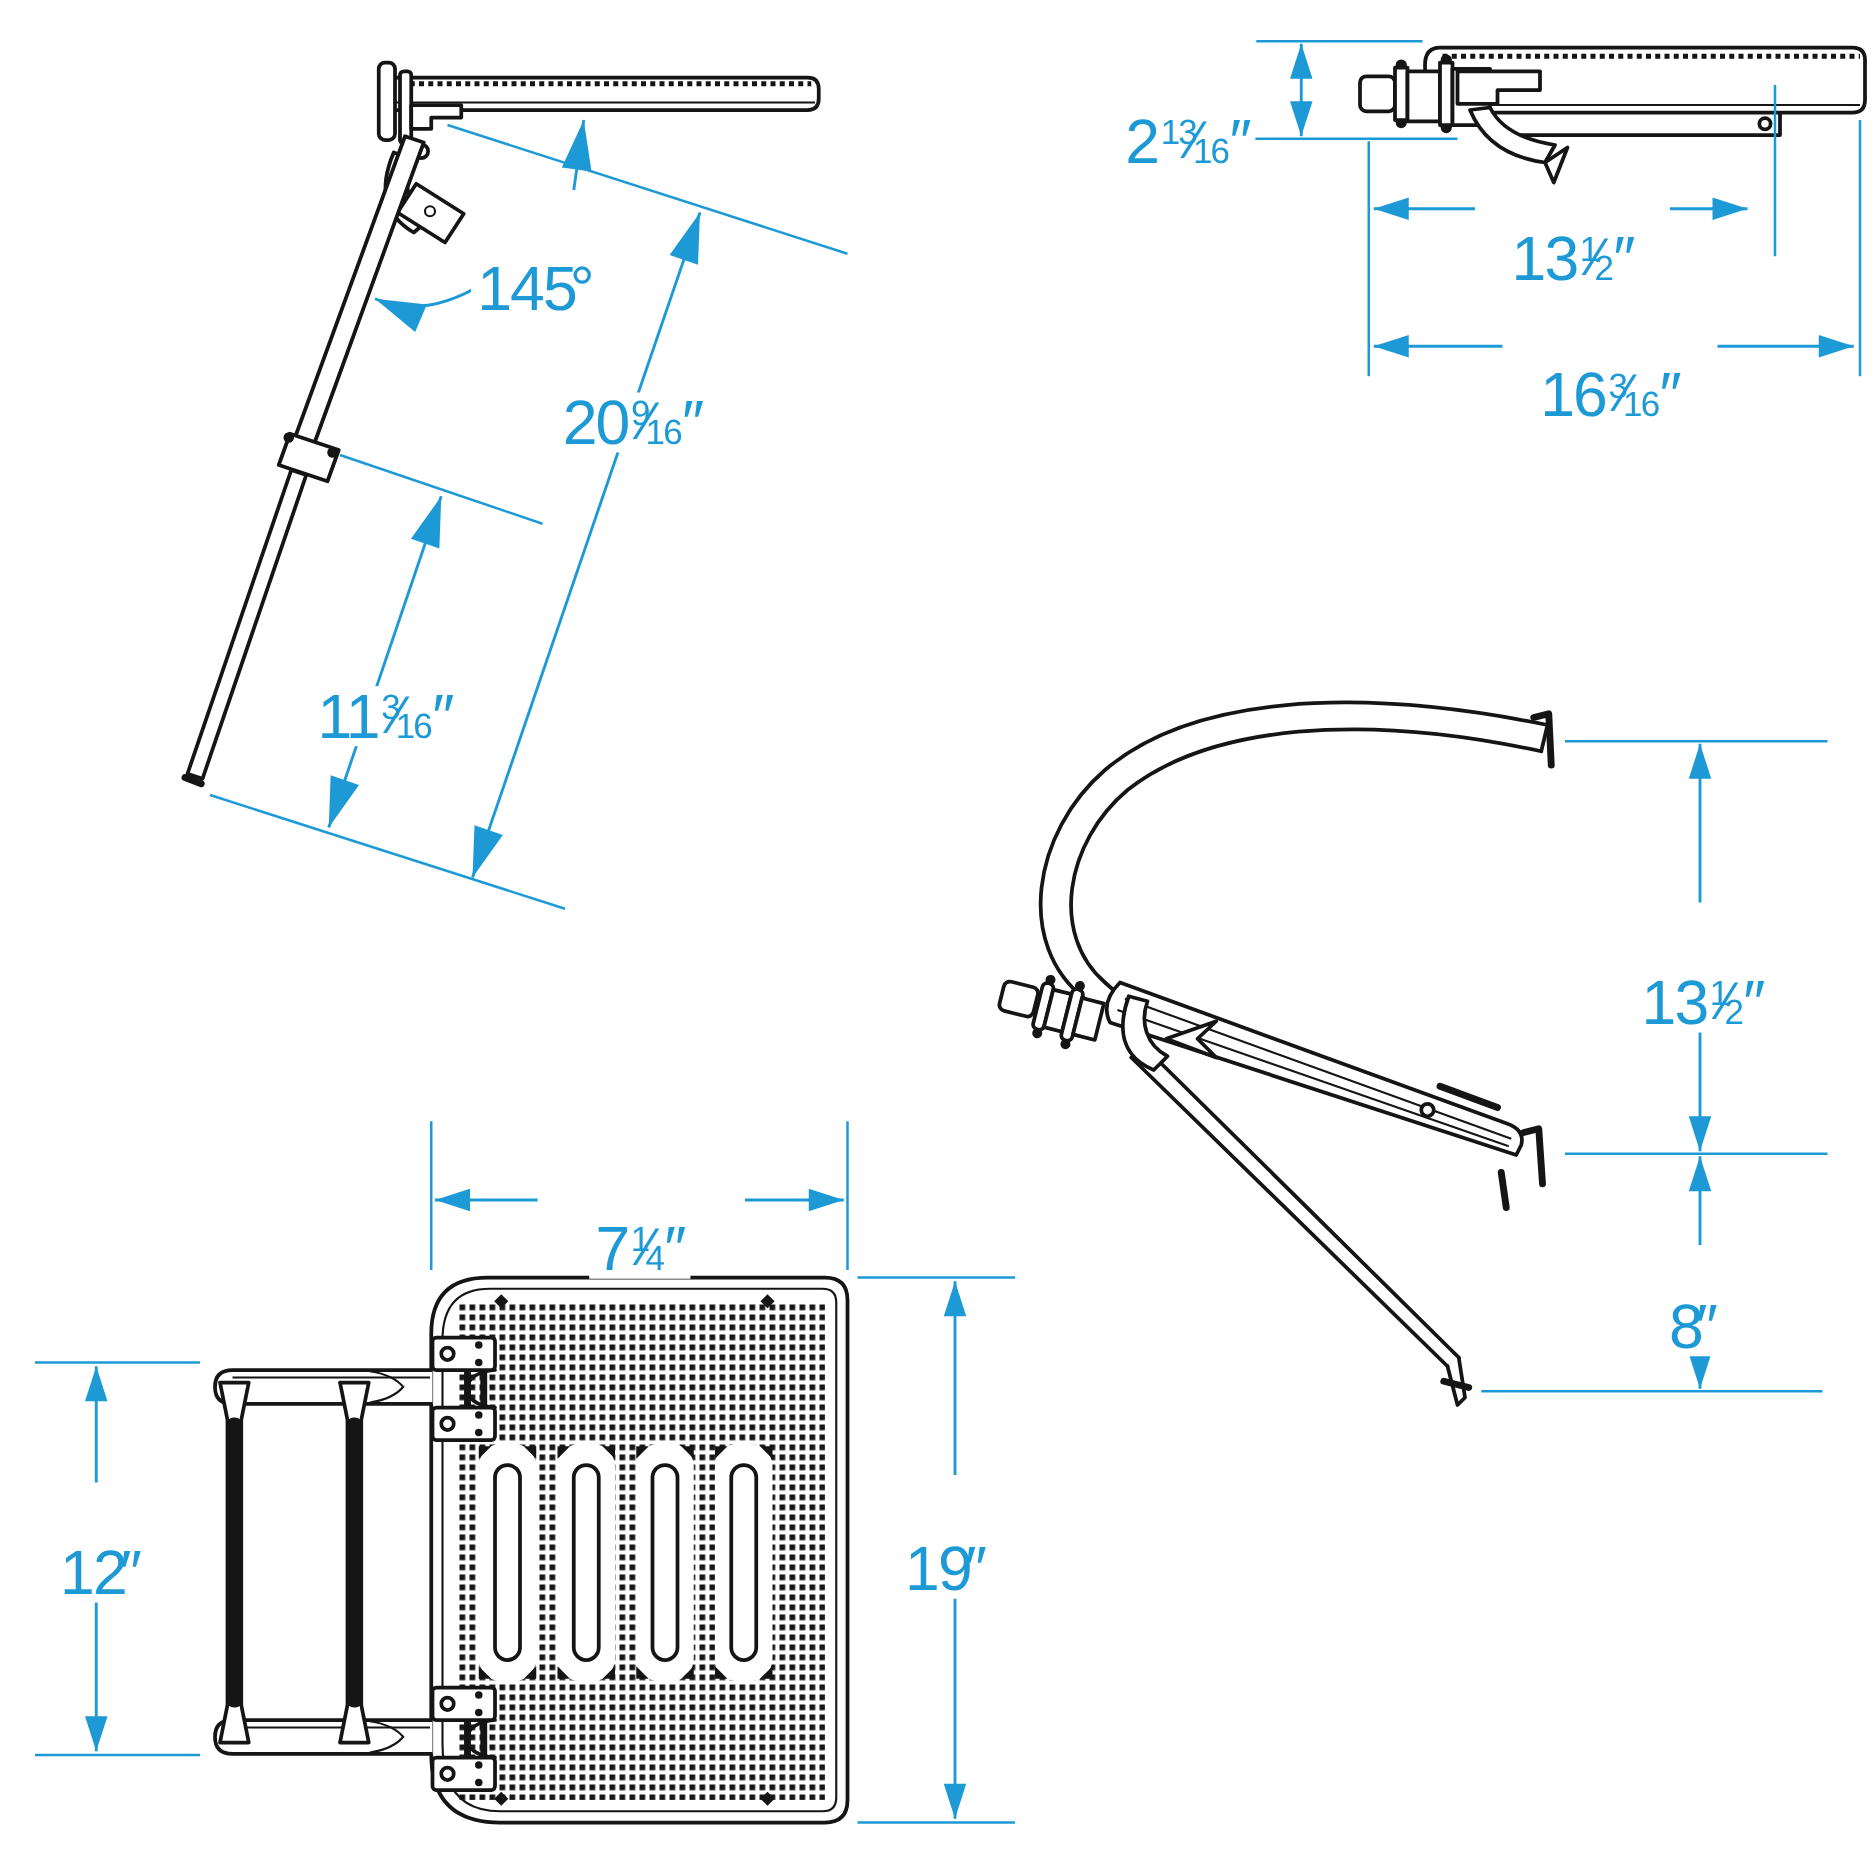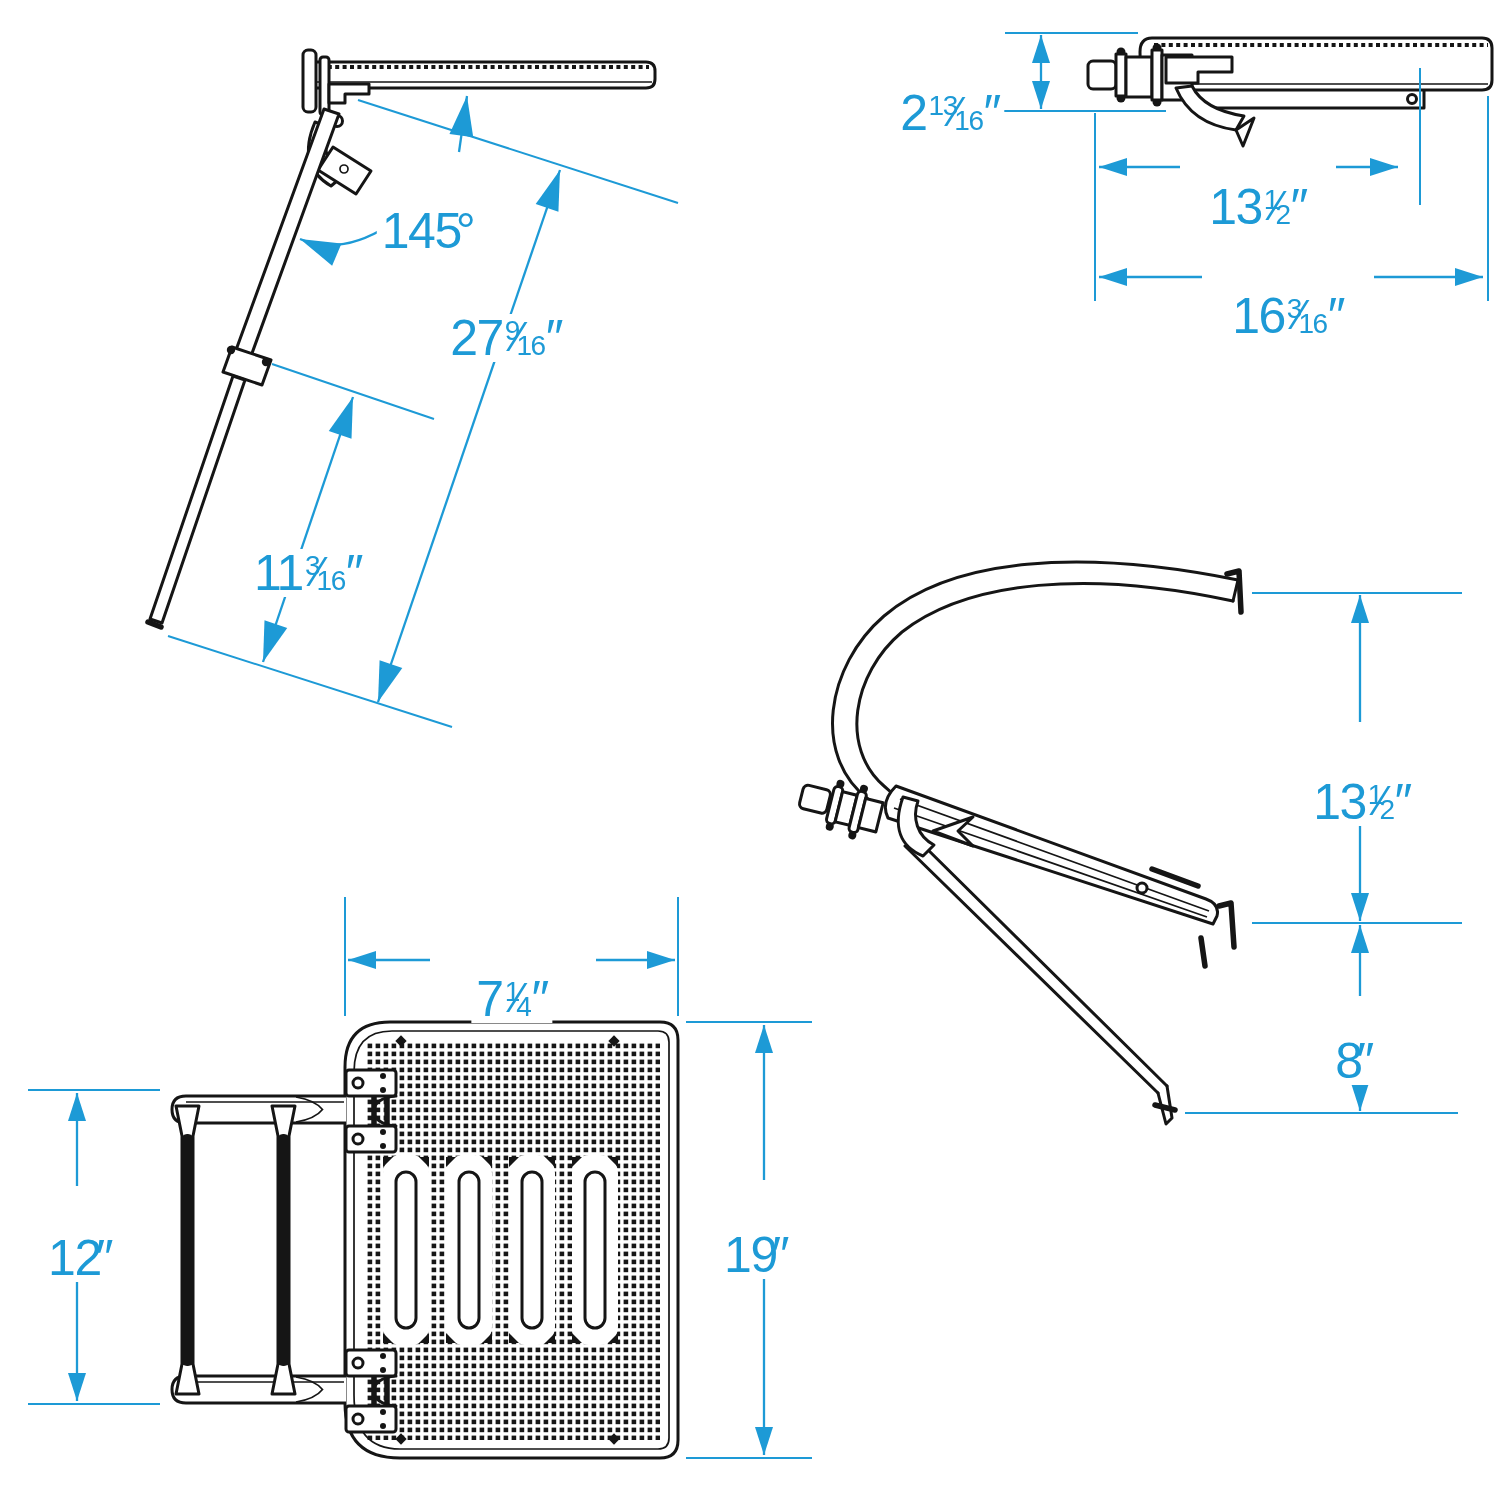--- a/index.html
+++ b/index.html
@@ -252,21 +252,21 @@
     <line class="x" x1="28" y1="1404" x2="160" y2="1404"></line>
     <line class="d" marker-end="url(#ah)" x1="77" y1="1186" x2="77" y2="1093"></line>
     <line class="d" marker-end="url(#ah)" x1="77" y1="1252" x2="77" y2="1401"></line>
   </g>
 </svg>
 
   <div class="dim-label" style="left:428px; top:191px;">
     <span class="whole">145</span><span class="fnum"></span><span class="fslash"></span><span class="fden"></span><span class="unit">°</span>
   </div>
   <div class="dim-label" style="left:506px; top:298px;">
-    <span class="whole">27</span><span class="fnum">9</span><span class="fslash">⁄</span><span class="fden">16</span><span class="unit">″</span>
+    <span class="whole">20</span><span class="fnum">9</span><span class="fslash">⁄</span><span class="fden">16</span><span class="unit">″</span>
   </div>
   <div class="dim-label" style="left:308px; top:533px;">
     <span class="whole">11</span><span class="fnum">3</span><span class="fslash">⁄</span><span class="fden">16</span><span class="unit">″</span>
   </div>
   <div class="dim-label" style="left:950px; top:73px;">
     <span class="whole">2</span><span class="fnum">13</span><span class="fslash">⁄</span><span class="fden">16</span><span class="unit">″</span>
   </div>
   <div class="dim-label" style="left:1258px; top:167px;">
     <span class="whole">13</span><span class="fnum">1</span><span class="fslash">⁄</span><span class="fden">2</span><span class="unit">″</span>
   </div>

